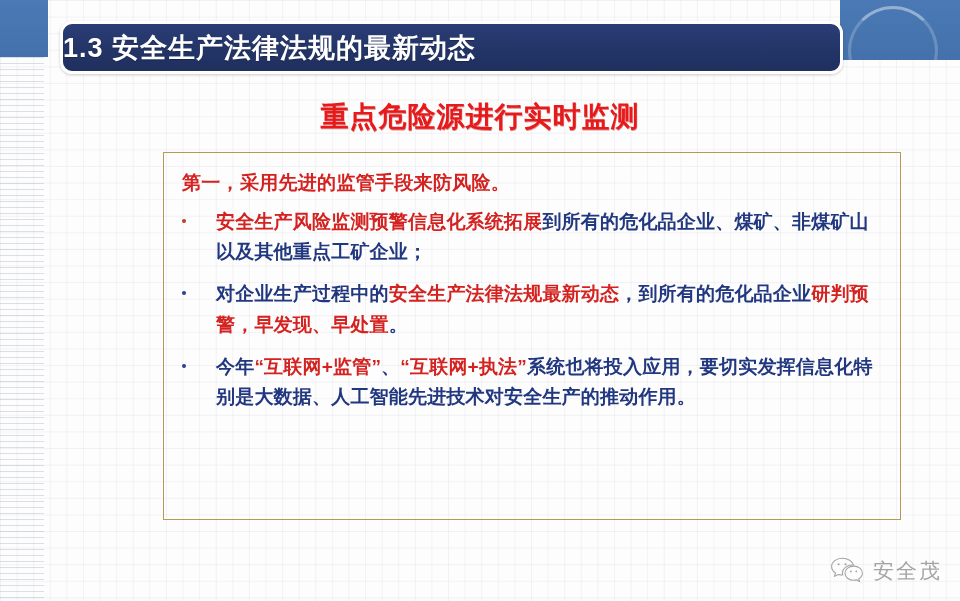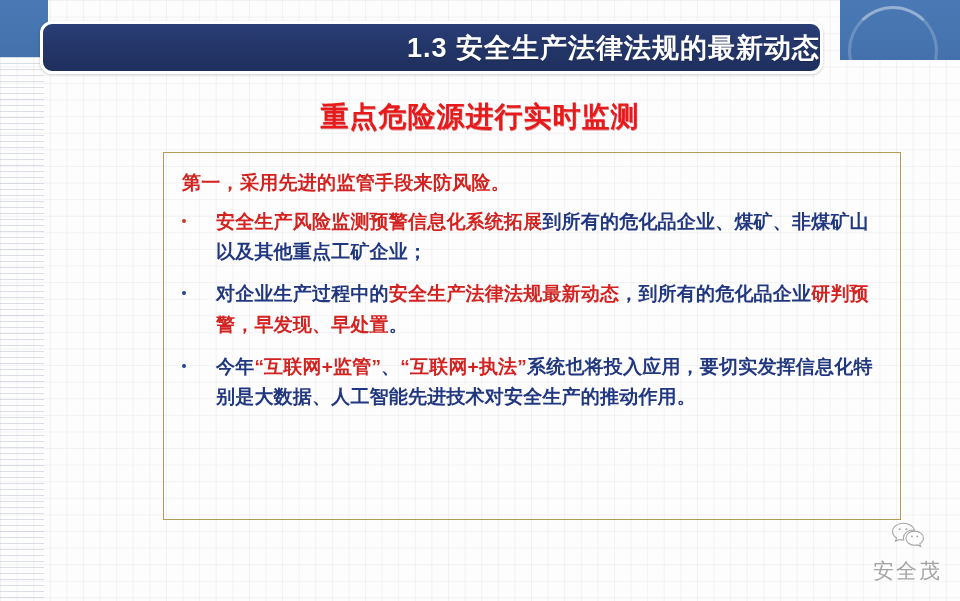--- a/index.html
+++ b/index.html
@@ -72,31 +72,31 @@
         rgba(140,150,175,0.30) 0px,
         rgba(140,150,175,0.30) 1px,
         rgba(255,255,255,0) 1px,
         rgba(255,255,255,0) 6px);
     pointer-events: none;
   }
 
   
   #title-banner {
     position: absolute;
-    left: 40px;
+    left: 60px;
     top: 21px;
     width: 783px;
     height: 53px;
     background: linear-gradient(180deg,#2a3d76 0%,#233567 55%,#1f2f5e 100%);
     border: 3px solid #ffffff;
     border-radius: 12px;
     box-sizing: border-box;
     display: flex;
     align-items: center;
-    justify-content: flex-end;
+    justify-content: flex-start;
     box-shadow: 0 1px 3px rgba(0,0,0,0.20);
   }
   #title-banner-text {
     color: #ffffff;
     font-size: 27px;
     font-weight: bold;
     letter-spacing: 1px;
     white-space: nowrap;
     text-shadow: 0 1px 1px rgba(0,0,0,0.25);
   }
@@ -163,24 +163,23 @@
 
   .t-red  { color: #d3221f; }
   .t-blue { color: #21377f; }
 
   
   #watermark {
     position: absolute;
     right: 18px;
     bottom: 16px;
     display: flex;
-    align-items: center;
+    align-items: flex-start;
     gap: 9px;
     opacity: 0.62;
-    flex-direction: column;
   }
   #watermark-text {
     color: #6e6e6e;
     font-size: 21px;
     letter-spacing: 2px;
   }
   #wechat-icon { display: block; }
 </style>
 </head>
 <body>

